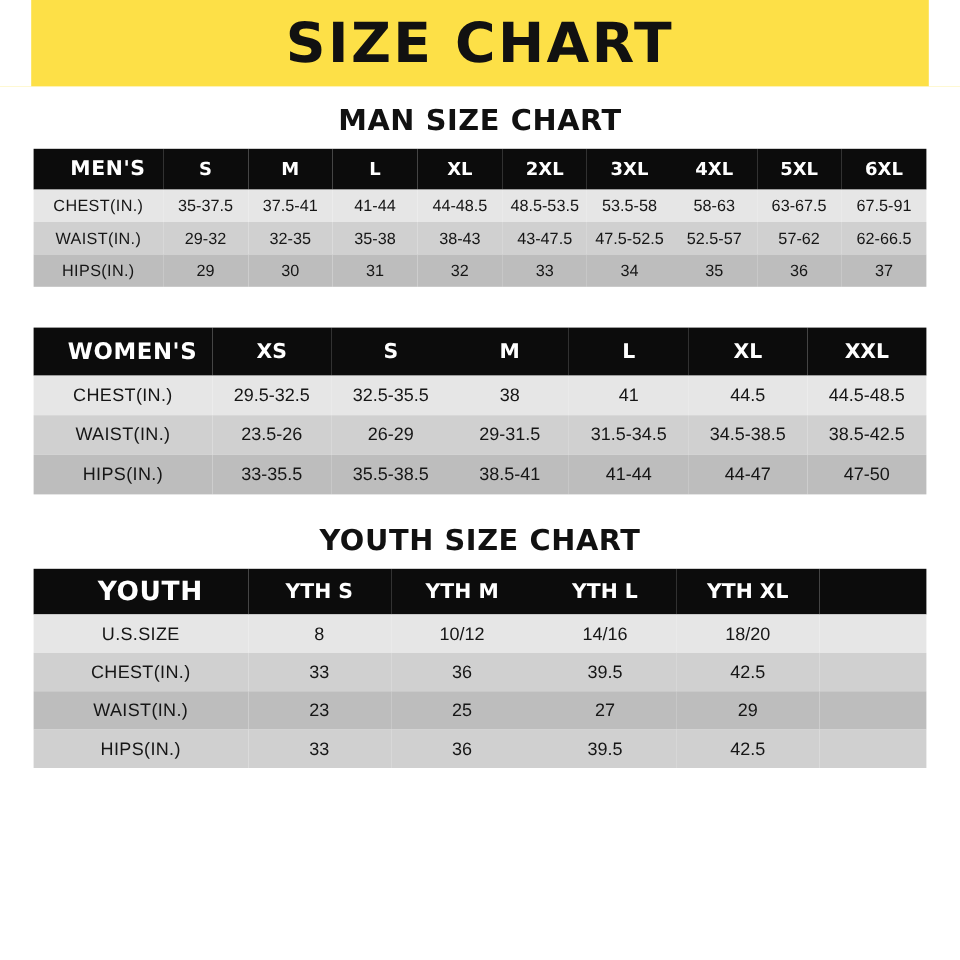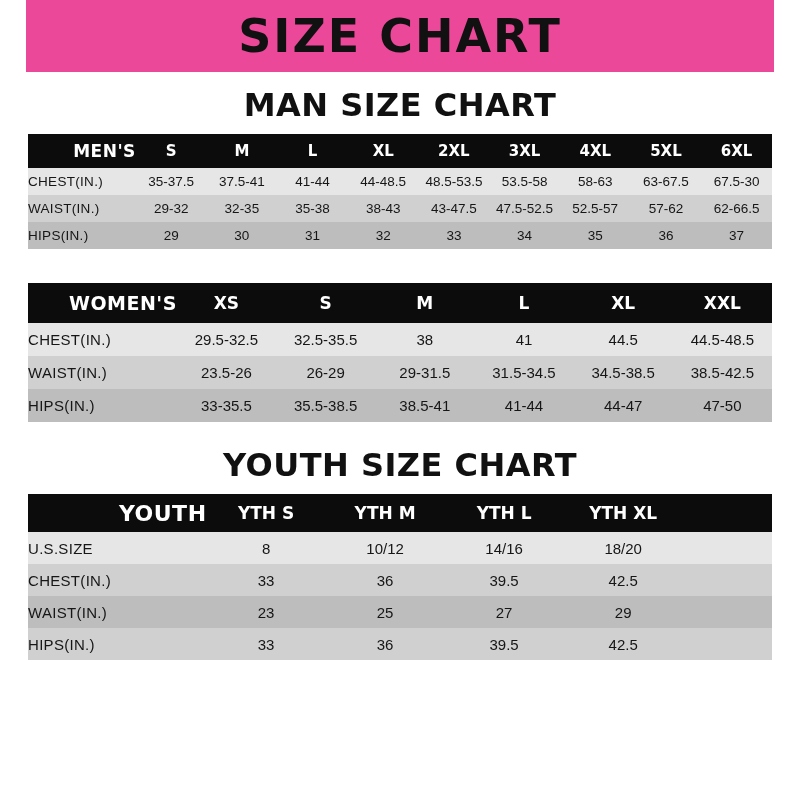--- a/index.html
+++ b/index.html
@@ -18,21 +18,21 @@
     width: 800px;
     height: 800px;
     position: relative;
     background: #ffffff;
     display: flex;
     flex-direction: column;
   }
   
   .banner {
     height: 72px;
-    background: #ec4899;
+    background: #fde047;
     display: flex;
     align-items: center;
     justify-content: center;
     position: relative;
   }
   .banner::before {
     content: "";
     position: absolute;
     left: 0; top: 0; bottom: 0;
     width: 26px;
@@ -51,21 +51,21 @@
     font-size: 46px;
     letter-spacing: 2px;
     color: #111111;
     z-index: 2;
   }
   
   .section-title {
     text-align: center;
     font-family: "DejaVu Sans", sans-serif;
     font-weight: bold;
-    font-size: 32px;
+    font-size: 24px;
     letter-spacing: 0.5px;
     color: #111111;
   }
   .section {
     padding: 0 28px;
   }
   
   table {
     border-collapse: collapse;
     width: 100%;
@@ -79,35 +79,35 @@
     background: #0c0c0c;
     color: #ffffff;
     font-family: "DejaVu Sans", sans-serif;
     font-weight: bold;
     font-size: 15px;
     height: 34px;
     text-align: center;
     vertical-align: middle;
   }
   .hdr-row th.label-cell {
-    text-align: right;
+    text-align: center;
     padding-left: 16px;
     font-size: 17px;
     letter-spacing: 0.5px;
   }
   .body-row td {
     height: 27px;
     text-align: center;
     vertical-align: middle;
     font-size: 13.5px;
     color: #161616;
     font-family: "Liberation Sans", sans-serif;
   }
   .body-row td.label-cell {
-    text-align: left;
+    text-align: center;
     font-size: 13.5px;
     letter-spacing: 0.3px;
   }
   .row-a td { background: #e6e6e6; }
   .row-b td { background: #d0d0d0; }
   .row-c td { background: #bdbdbd; }
 
   
   .women .hdr-row th { height: 40px; font-size: 17px; }
   .women .hdr-row th.label-cell { font-size: 19px; }
@@ -180,21 +180,21 @@
         <tr class="body-row row-a">
           <td class="label-cell">CHEST(IN.)</td>
           <td>35-37.5</td>
           <td>37.5-41</td>
           <td>41-44</td>
           <td>44-48.5</td>
           <td>48.5-53.5</td>
           <td>53.5-58</td>
           <td>58-63</td>
           <td>63-67.5</td>
-          <td>67.5-30</td>
+          <td>67.5-91</td>
         </tr>
         <tr class="body-row row-b">
           <td class="label-cell">WAIST(IN.)</td>
           <td>29-32</td>
           <td>32-35</td>
           <td>35-38</td>
           <td>38-43</td>
           <td>43-47.5</td>
           <td>47.5-52.5</td>
           <td>52.5-57</td>

